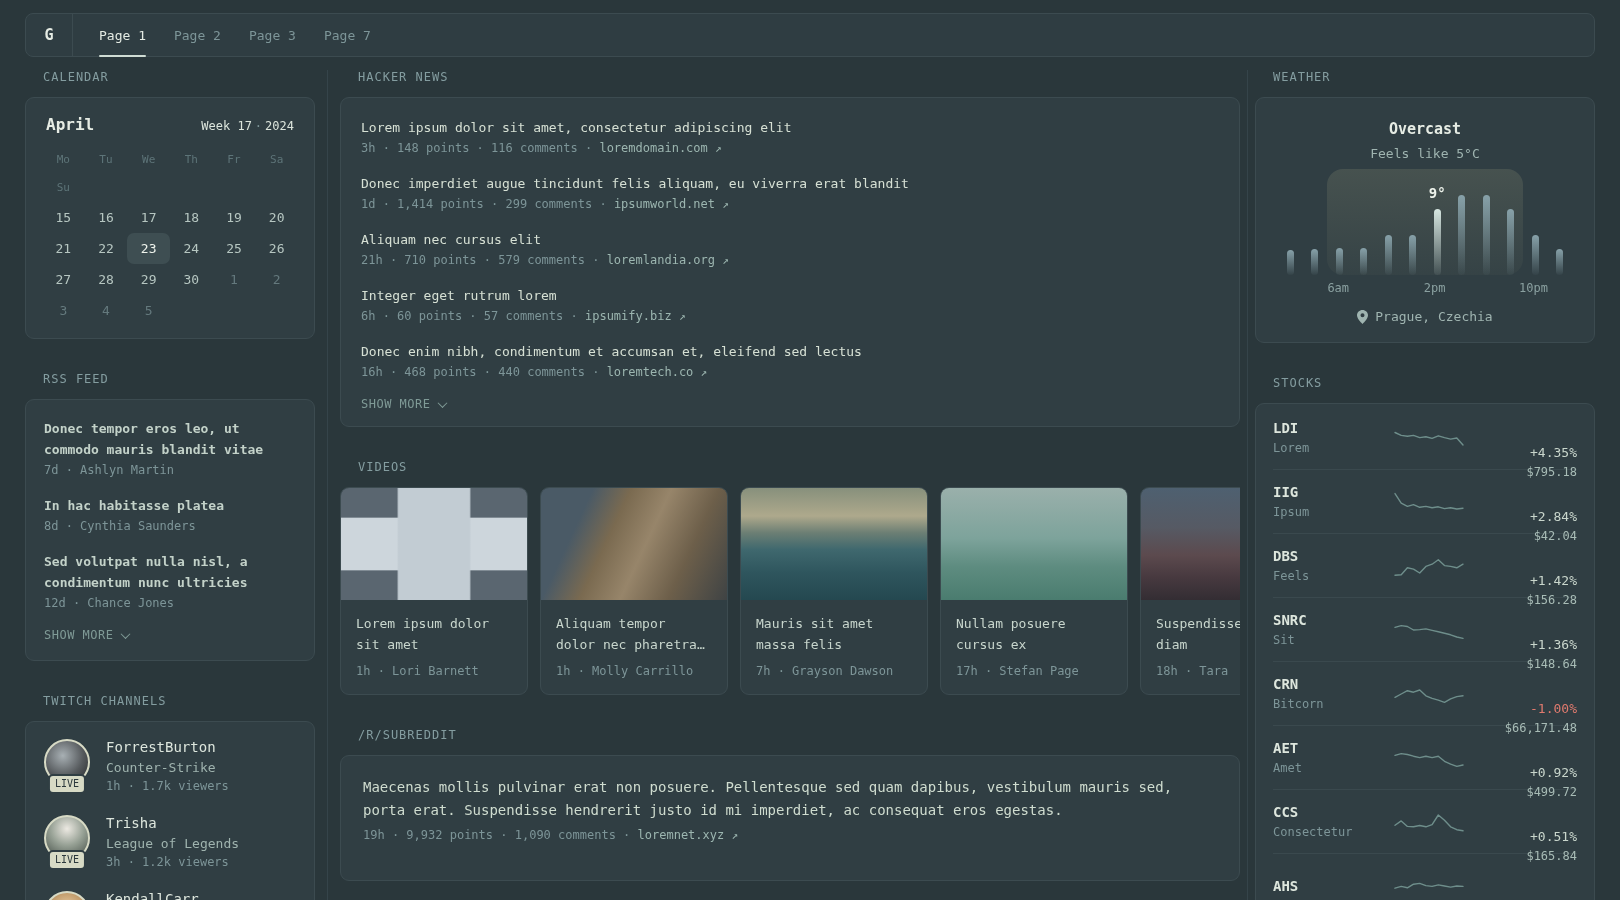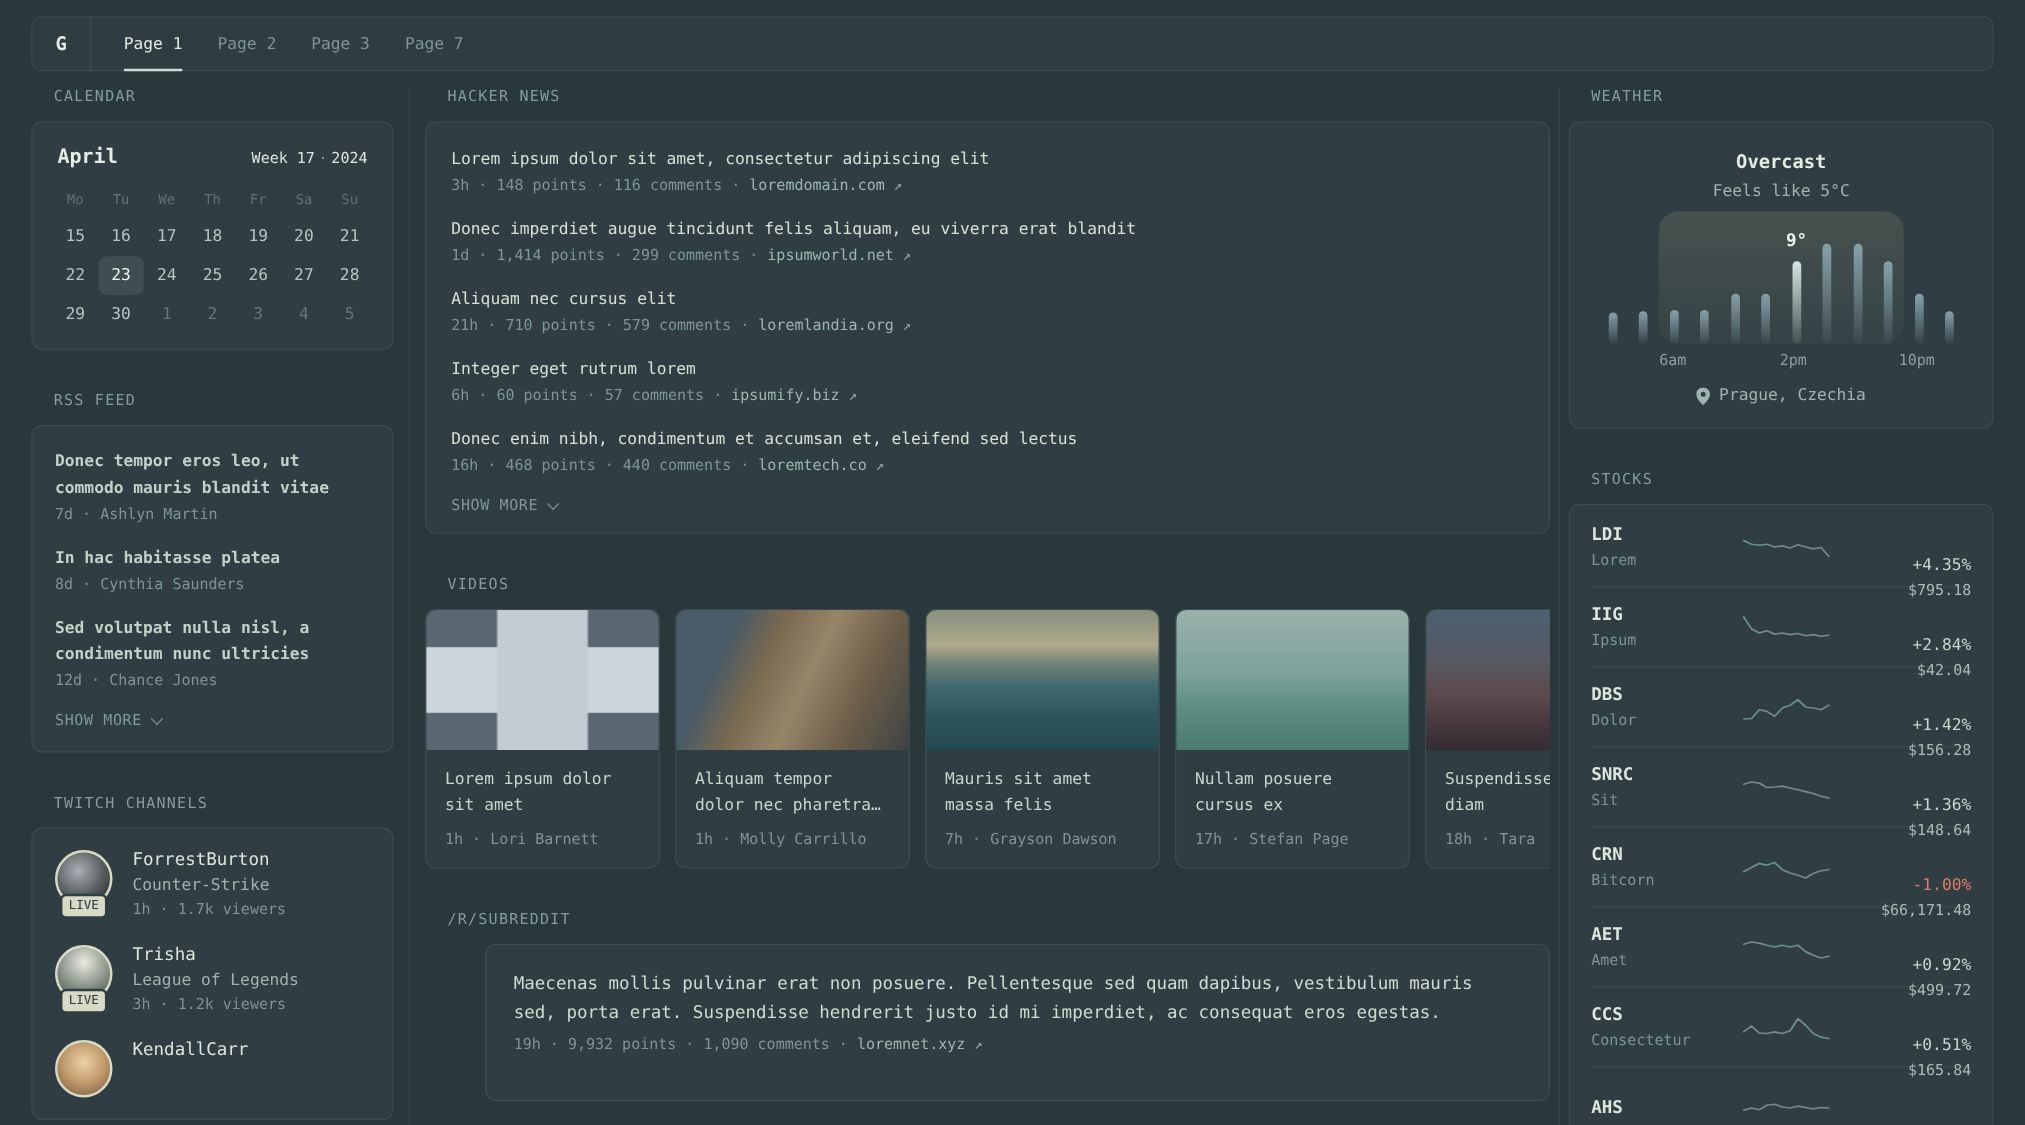--- a/index.html
+++ b/index.html
@@ -34,21 +34,21 @@
   .section{margin-bottom:33px;}
   .section-h{margin:0 0 13px 18px;font-size:12px;font-weight:normal;letter-spacing:1px;color:#849da0;}
   .card{background:#303e43;border:1px solid #3c4b50;border-radius:9px;box-sizing:border-box;}
 
   
   .cal-card{padding:15px 16px 12px;}
   .cal-head{display:flex;justify-content:space-between;align-items:baseline;padding:2px 4px 12px;}
   .cal-month{font-size:16px;font-weight:bold;color:#e6ece4;}
   .cal-week{font-size:12px;color:#dce5dc;}
   .cal-week .dot{color:#7d9598;padding:0 3px;}
-  .cal-grid{display:grid;grid-template-columns:repeat(7,1fr);}
+  .cal-grid{display:grid;grid-template-columns:repeat(6,1fr);}
   .cal-wd{text-align:center;color:#5d7478;font-size:11px;height:28px;line-height:28px;}
   .cal-day{text-align:center;font-size:13px;color:#b6c6c1;height:31px;line-height:31px;border-radius:7px;}
   .cal-day.dim{color:#64797d;}
   .cal-day.selected{background:#3e4e52;color:#eef3ec;}
 
   
   .rss-card{padding:18px;}
   .hn-card{padding:19px 20px 15px;}
   .feed-item{margin-bottom:18px;}
   .feed-title{font-size:13px;line-height:21px;color:#c3d2c9;font-weight:bold;}
@@ -88,21 +88,21 @@
     linear-gradient(to bottom, rgba(90,102,112,0) 26%, #cdd6dc 27%, #cdd6dc 73%, rgba(90,102,112,0) 74%);}
   .th-2{background:linear-gradient(115deg,#4a5a66 0%,#4a5a66 22%,#7a6a50 38%,#97856a 55%,#6d5f4a 75%,#3f4344 100%);}
   .th-3{background:linear-gradient(to bottom,#87907c 0%,#aea98c 25%,#6c7f74 40%,#3f686e 55%,#2f565e 75%,#244850 100%);}
   .th-4{background:linear-gradient(to bottom,#9ab0ab 0%,#7da39b 45%,#5e8c80 70%,#4a7c6f 100%);}
   .th-5{background:linear-gradient(to bottom,#4e6070 0%,#565a64 35%,#5c4a4e 60%,#47393f 80%,#332d33 100%);}
   .vid-body{padding:13px 15px 16px;}
   .vid-title{font-size:13px;line-height:21px;color:#c8d6cd;height:42px;overflow:hidden;white-space:pre-line;}
   .vid-meta{font-size:12px;color:#7d9598;margin-top:9px;white-space:nowrap;}
 
   
-  .red-card{padding:20px 22px;margin-left:48px;}
+  .red-card{padding:20px 22px;}
   .red-title{font-size:14px;line-height:23px;color:#cfdccf;}
   .red-meta{font-size:12px;color:#7d9598;margin-top:6px;}
 
   
   .wx-card{padding:16px 18px 18px;text-align:center;}
   .wx-cond{font-size:15px;font-weight:bold;color:#e6ece4;margin-top:6px;}
   .wx-feels{font-size:13px;color:#9fb4b0;margin-top:8px;}
   .wx-chart{position:relative;height:106px;margin:8px 4px 0;}
   .wx-day{position:absolute;left:16.6%;width:66.8%;top:0;bottom:0;border-radius:16px;
     background:linear-gradient(180deg, rgba(222,215,160,0.13), rgba(222,215,160,0.03));}
@@ -415,21 +415,21 @@
           </div>
         <div class="stock-right">
           <div class="stock-change">+2.84%</div>
           <div class="stock-price">$42.04</div>
         </div>
       </div>
 
       <div class="stock-row interact">
         <div class="stock-left">
           <div class="stock-sym">DBS</div>
-          <div class="stock-name">Dolor</div>
+          <div class="stock-name">Feels</div>
         </div>
         <div class="stock-spark">
             <svg width="72" height="28">
               <polyline points="2.0,23.2 8.2,22.8 14.4,15.8 20.5,17.1 26.7,21.0 32.9,14.4 39.1,12.2 45.3,7.8 51.5,13.6 57.6,14.4 63.8,15.8 70.0,12.2" fill="none" stroke="#6e8e8b" stroke-width="1.4" stroke-linejoin="round" stroke-linecap="round"></polyline>
             </svg>
           </div>
         <div class="stock-right">
           <div class="stock-change">+1.42%</div>
           <div class="stock-price">$156.28</div>
         </div>

